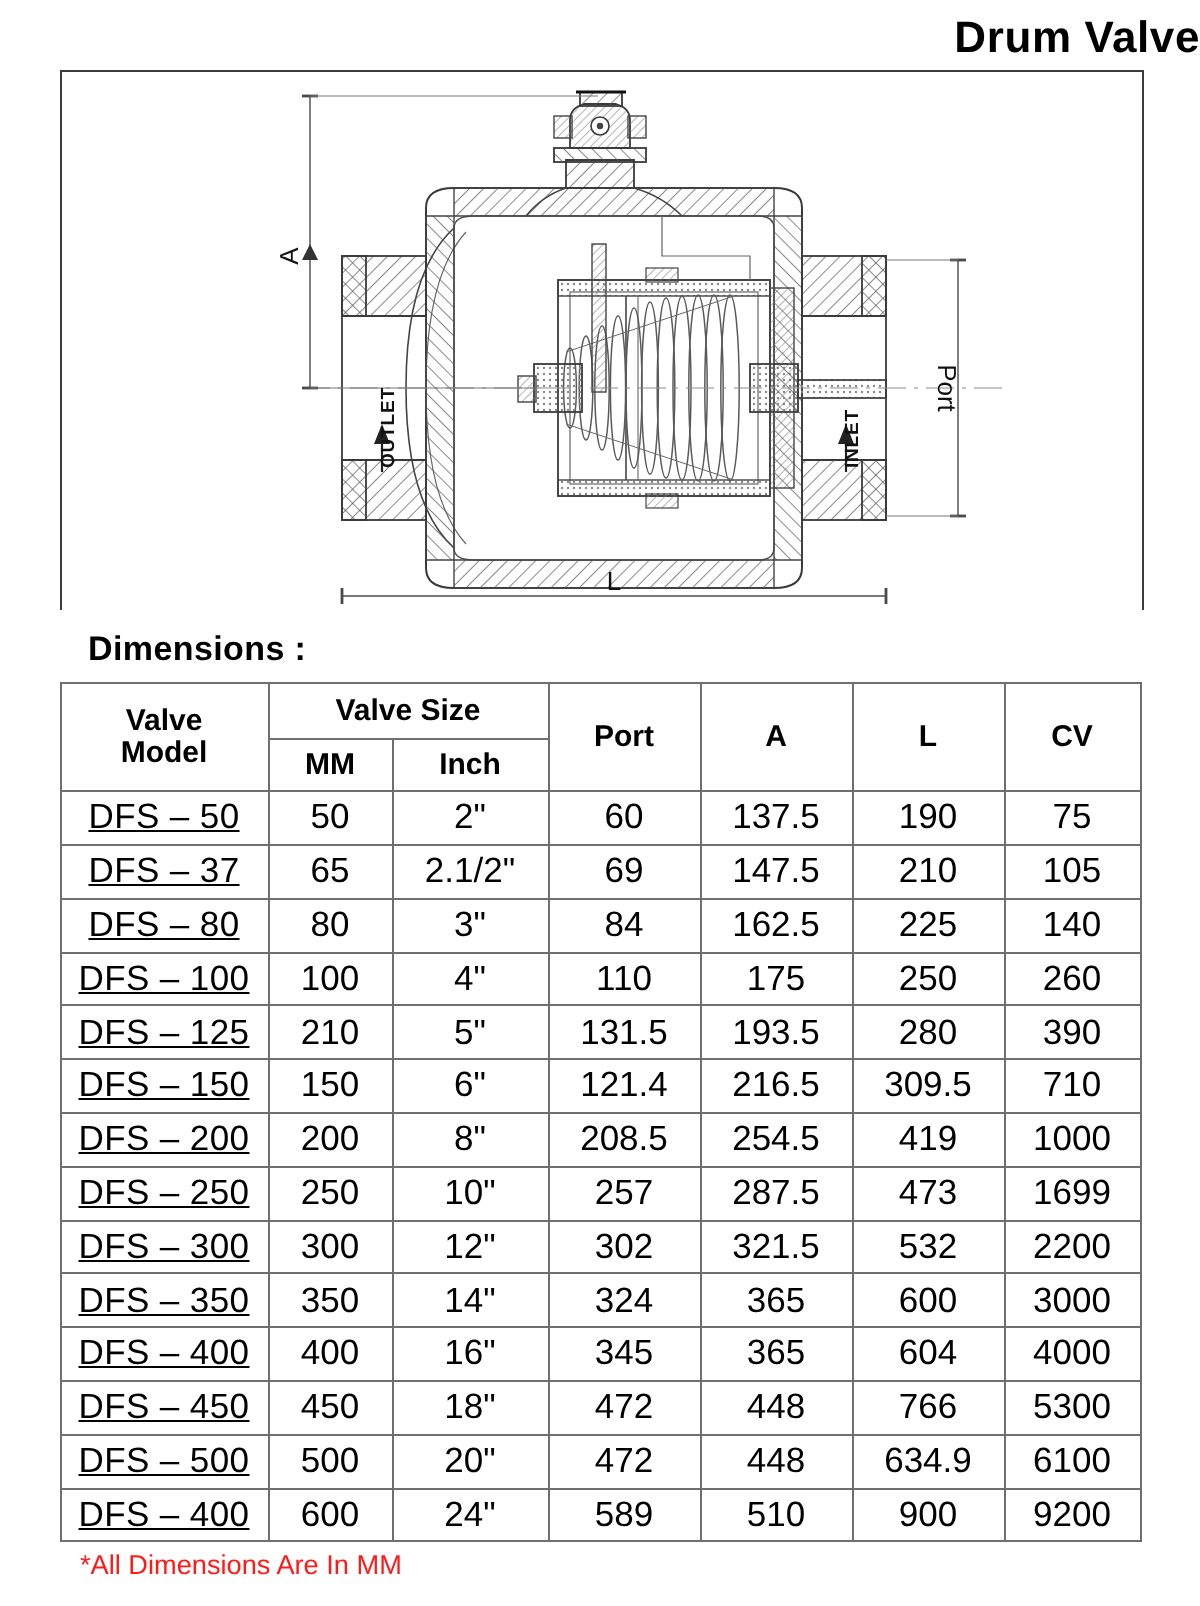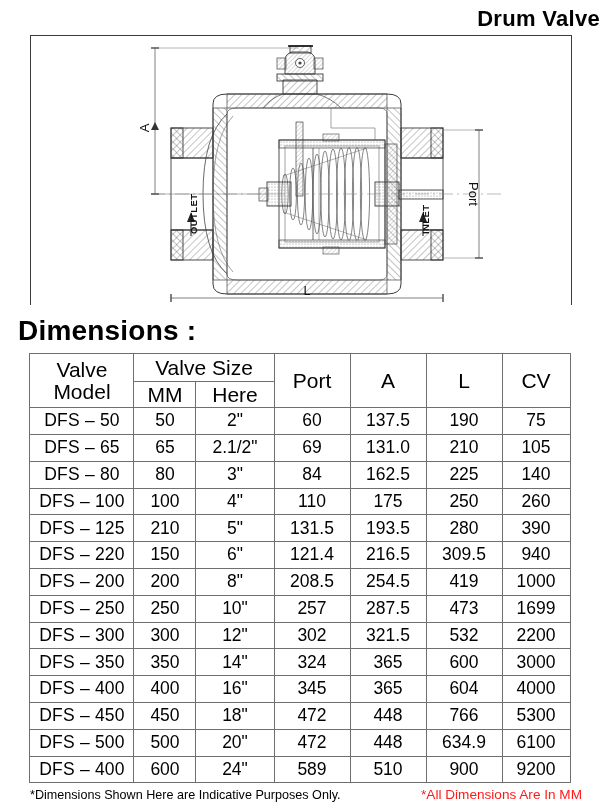--- a/index.html
+++ b/index.html
@@ -39,44 +39,44 @@
   }
   .drawing-frame svg {
     position: absolute;
     top: 0;
     left: 0;
     display: block;
   }
 
   
   .section-heading {
-    font-size: 28px;
+    font-size: 17px;
     font-weight: bold;
-    margin: 10px 0 6px 18px;
+    margin: 10px 0 6px 44px;
     letter-spacing: 0.2px;
   }
 
   
   table.dims {
     border-collapse: collapse;
     margin: 0 auto;
     width: 540px;
     table-layout: fixed;
   }
   table.dims th,
   table.dims td {
     border: 1.1px solid #6f6f6f;
     text-align: center;
     vertical-align: middle;
     padding: 0;
     font-weight: normal;
   }
   table.dims th {
-    font-size: 21px;
-    font-weight: normal;
+    font-size: 15px;
+    font-weight: bold;
     line-height: 1.05;
   }
   th.th-sub {
     font-size: 17px;
     font-weight: bold;
     height: 25px;
   }
   th.th-tall {
     height: 52px;
   }
@@ -85,20 +85,21 @@
   }
   table.dims td {
     font-size: 17.5px;
     height: 25.8px;
     line-height: 1;
   }
   td.model-cell {
     text-align: left;
     padding-left: 11px;
     letter-spacing: 0.2px;
+    text-decoration: underline;
   }
 
   
   col.c-model { width: 104px; }
   col.c-mm    { width: 62px; }
   col.c-inch  { width: 78px; }
   col.c-port  { width: 76px; }
   col.c-a     { width: 76px; }
   col.c-l     { width: 76px; }
   col.c-cv    { width: 68px; }
@@ -312,39 +313,39 @@
         <div>Model</div>
       </th>
       <th colspan="2" class="th-group">Valve Size</th>
       <th rowspan="2" class="th-tall">Port</th>
       <th rowspan="2" class="th-tall">A</th>
       <th rowspan="2" class="th-tall">L</th>
       <th rowspan="2" class="th-tall">CV</th>
     </tr>
     <tr>
       <th class="th-sub">MM</th>
-      <th class="th-sub">Here</th>
+      <th class="th-sub">Inch</th>
     </tr>
   </thead>
   <tbody>
       <tr>
         <td class="model-cell">DFS – 50</td>
         <td>50</td>
         <td>2"</td>
         <td>60</td>
         <td>137.5</td>
         <td>190</td>
         <td>75</td>
       </tr>
       <tr>
-        <td class="model-cell">DFS – 65</td>
+        <td class="model-cell">DFS – 37</td>
         <td>65</td>
         <td>2.1/2"</td>
         <td>69</td>
-        <td>131.0</td>
+        <td>147.5</td>
         <td>210</td>
         <td>105</td>
       </tr>
       <tr>
         <td class="model-cell">DFS – 80</td>
         <td>80</td>
         <td>3"</td>
         <td>84</td>
         <td>162.5</td>
         <td>225</td>
@@ -362,27 +363,27 @@
       <tr>
         <td class="model-cell">DFS – 125</td>
         <td>210</td>
         <td>5"</td>
         <td>131.5</td>
         <td>193.5</td>
         <td>280</td>
         <td>390</td>
       </tr>
       <tr>
-        <td class="model-cell">DFS – 220</td>
+        <td class="model-cell">DFS – 150</td>
         <td>150</td>
         <td>6"</td>
         <td>121.4</td>
         <td>216.5</td>
         <td>309.5</td>
-        <td>940</td>
+        <td>710</td>
       </tr>
       <tr>
         <td class="model-cell">DFS – 200</td>
         <td>200</td>
         <td>8"</td>
         <td>208.5</td>
         <td>254.5</td>
         <td>419</td>
         <td>1000</td>
       </tr>
@@ -447,17 +448,16 @@
         <td>589</td>
         <td>510</td>
         <td>900</td>
         <td>9200</td>
       </tr>
     </tbody>
 </table>
 
 <div class="footnotes">
   <div class="fn-row">
-    <span class="fn-black">*Dimensions Shown Here are Indicative Purposes Only.</span>
     <span class="fn-red" style="color: rgb(255, 26, 26);">*All Dimensions Are In MM</span>
   </div>
 
 </div>
 
 </body></html>

